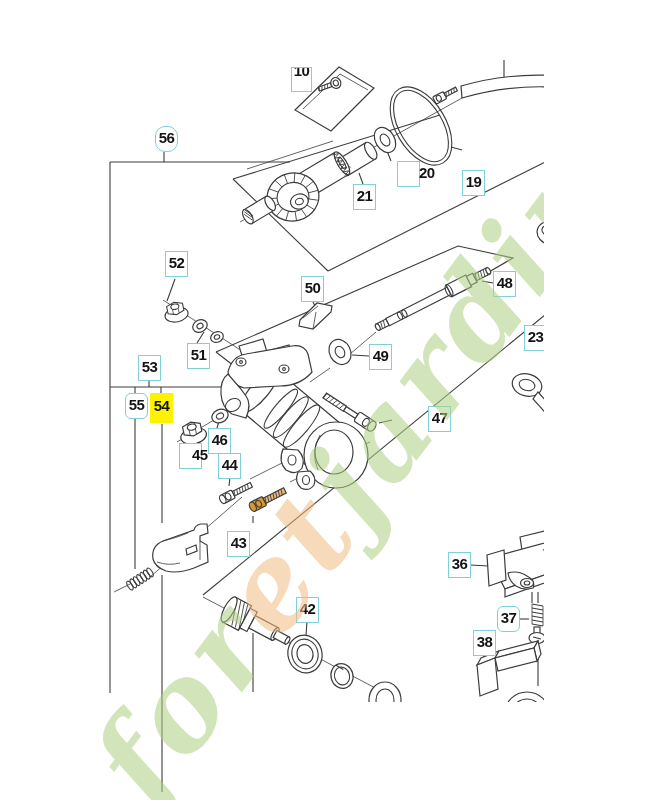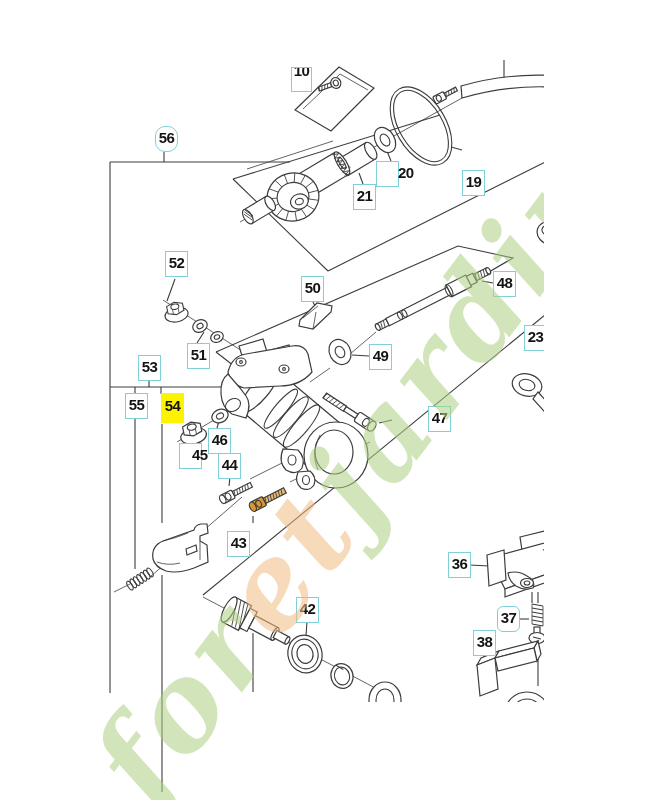--- a/index.html
+++ b/index.html
@@ -13,21 +13,21 @@
   .ln{fill:none;stroke:var(--line);stroke-width:1.1px;}
   .thin{fill:none;stroke:var(--line);stroke-width:0.8px;}
   .pt{fill:#ffffff;stroke:var(--line);stroke-width:1.2px;}
   .or{fill:var(--accent);stroke:var(--line);stroke-width:1.2px;}
   .orl{fill:var(--accent-light);stroke:var(--line);stroke-width:1.2px;}
   #labels-layer{position:absolute;left:0;top:0;width:652px;height:800px;}
   .part-label{position:absolute;box-sizing:border-box;width:23px;height:26px;
     border:1.6px solid var(--label-border);background:var(--label-bg);
     font:bold 15px/22px "Liberation Sans",sans-serif;text-align:center;
     color:var(--label-text);letter-spacing:-0.5px;}
-  .part-label.highlight{border:none;background:var(--highlight);height:30px;line-height:25px;margin-left:11px;}
+  .part-label.highlight{border:none;background:var(--highlight);height:30px;line-height:25px;}
   .part-label.cut-top{width:21px;height:25px;overflow:hidden;}
   .part-label.cut-top span{display:block;margin-top:-8px;}
   .part-label.cut-right{overflow:hidden;border-right:none;text-align:center;padding-left:18px;}
   #watermark{position:absolute;left:64px;top:744px;transform-origin:0 0;
     white-space:nowrap;font-family:"DejaVu Serif",serif;font-style:italic;font-weight:bold;
     font-size:118px;letter-spacing:6px;pointer-events:none;}
 </style>
 </head>
 <body>
 
@@ -331,30 +331,30 @@
 
     <path class="ln" d="M162,575 L162,792"></path>
   </svg>
 
   <div id="labels-layer">
       <div class="part-label cut-top" style="left: 291px; top: 67px;">
         <span>10</span>
       </div>
       <div class="part-label " style="left: 155px; top: 126px; border-radius: 10px;"><span>56</span></div>
       <div class="part-label " style="left: 462px; top: 138px; margin-top: 32px;"><span>19</span></div>
-      <div class="part-label " style="left: 376px; top: 161px; padding-left: 21px;"><span>20</span></div>
+      <div class="part-label " style="left: 397px; top: 161px; padding-left: 21px;"><span>20</span></div>
       <div class="part-label " style="left: 353px; top: 184px;"><span>21</span></div>
       <div class="part-label " style="left: 165px; top: 251px;"><span>52</span></div>
       <div class="part-label " style="left: 301px; top: 276px;"><span>50</span></div>
       <div class="part-label " style="left: 493px; top: 271px;"><span>48</span></div>
       <div class="part-label " style="left: 187px; top: 343px;"><span>51</span></div>
       <div class="part-label " style="left: 369px; top: 344px;"><span>49</span></div>
       <div class="part-label " style="left: 524px; top: 325px;"><span>23</span></div>
       <div class="part-label " style="left: 138px; top: 355px;"><span>53</span></div>
-      <div class="part-label " style="left: 125px; top: 393px;"><span>55</span></div>
+      <div class="part-label " style="left: 125px; top: 393px; border-radius: 6px;"><span>55</span></div>
       <div class="part-label highlight" style="left: 150px; top: 393px;"><span>54</span></div>
       <div class="part-label " style="left: 392px; top: 406px; margin-left: 36px;"><span>47</span></div>
       <div class="part-label " style="left: 208px; top: 428px;"><span>46</span></div>
       <div class="part-label " style="left: 179px; top: 443px; padding-left: 12px;"><span>45</span></div>
       <div class="part-label " style="left: 218px; top: 453px;"><span>44</span></div>
       <div class="part-label " style="left: 227px; top: 523px; margin-top: 8px;"><span>43</span></div>
       <div class="part-label " style="left: 296px; top: 597px;"><span>42</span></div>
       <div class="part-label " style="left: 448px; top: 552px;"><span>36</span></div>
       <div class="part-label " style="left: 497px; top: 606px; border-radius: 6px;"><span>37</span></div>
       <div class="part-label " style="left: 473px; top: 630px;"><span>38</span></div>

